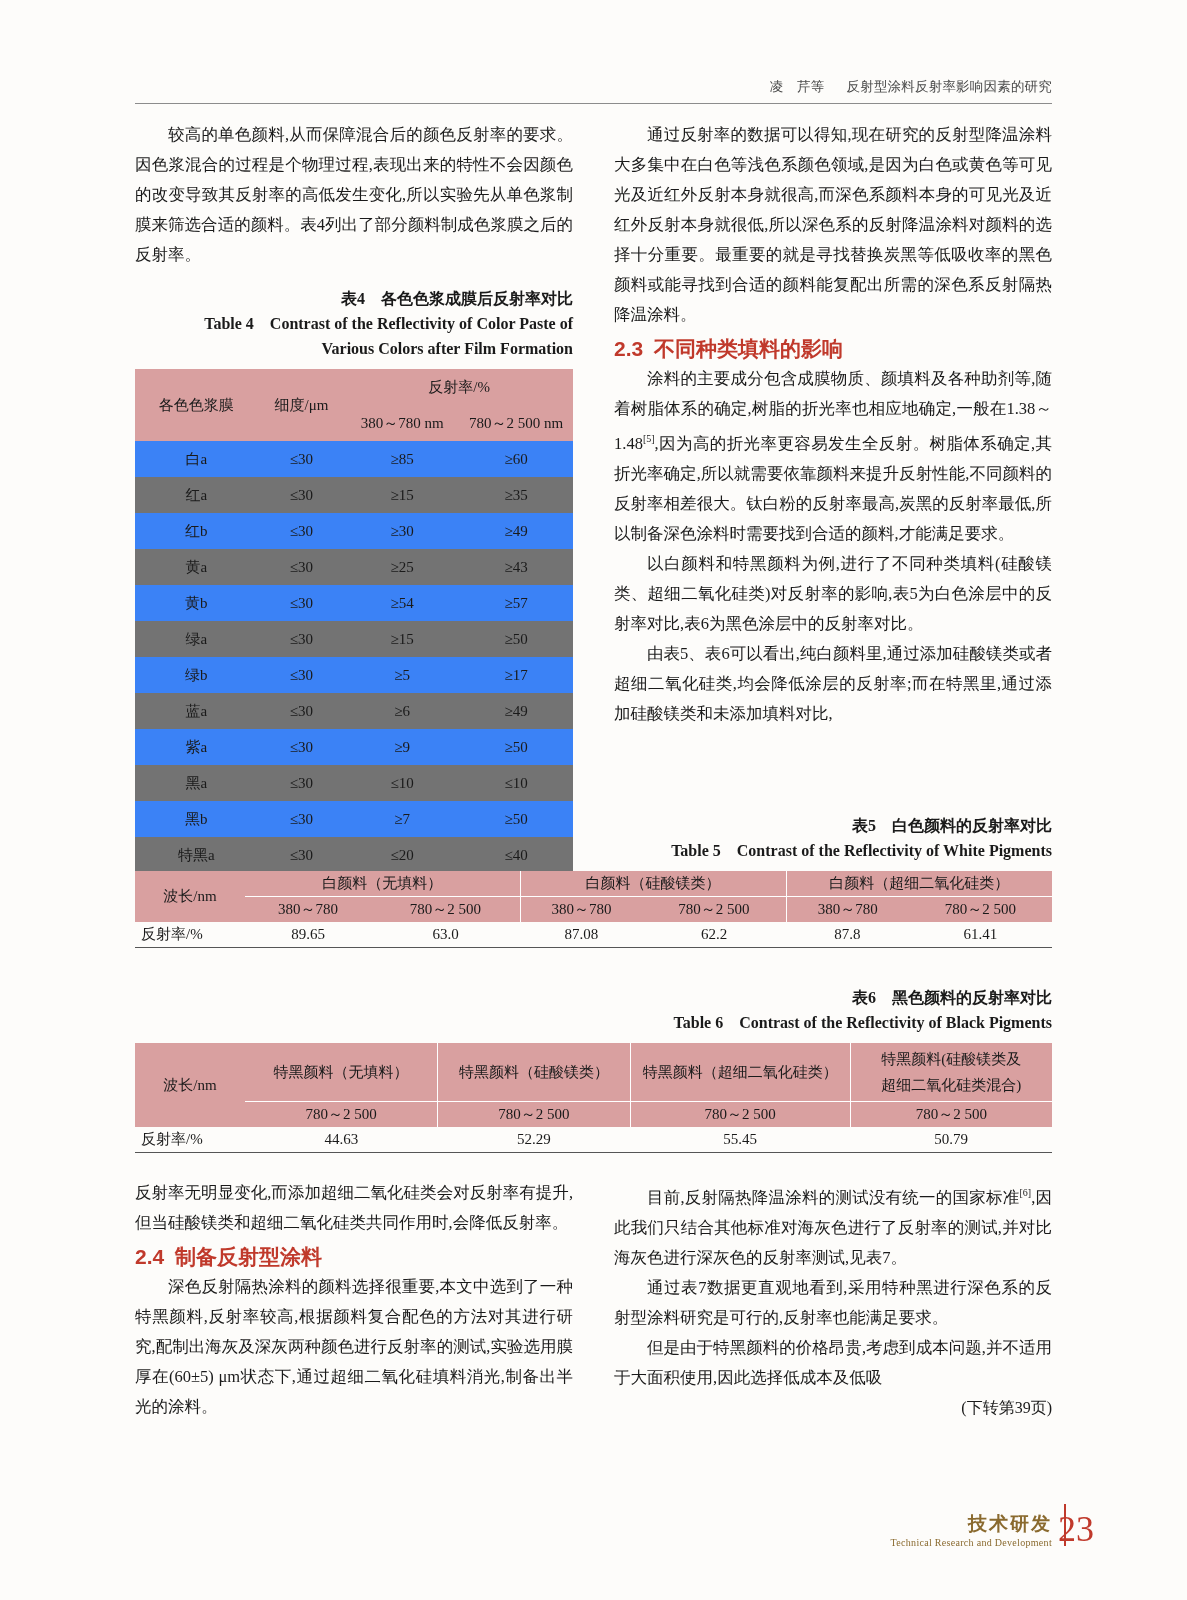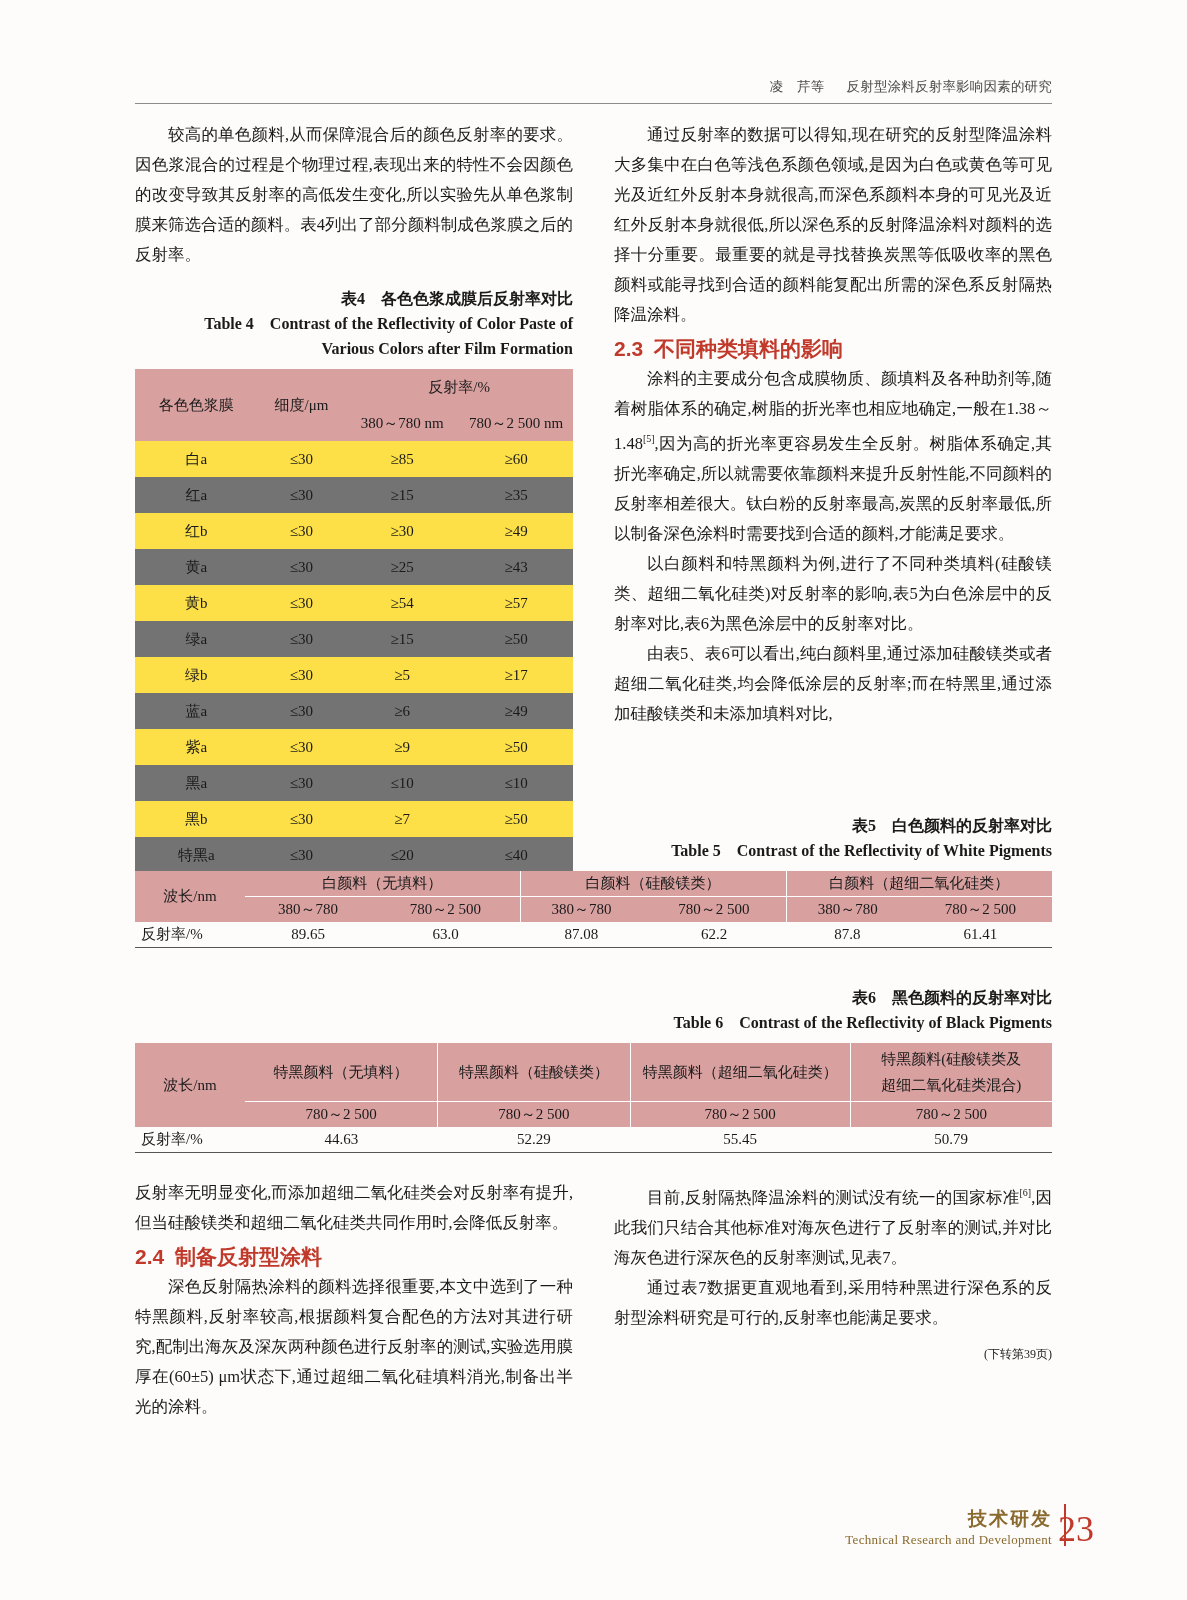--- a/index.html
+++ b/index.html
@@ -51,52 +51,52 @@
   }
   table{border-collapse:collapse;width:100%;font-size:15px;}
   table td,table th{
     text-align:center;font-weight:normal;padding:3px 2px;
   }
   .tbl4{margin-top:8px;}
   .tbl4 th,.tbl4 td{border:0;}
   .hdr{background:#d9a0a0;}
   .hdrline{border-bottom:1px solid #ffffff;}
   .rowA{background:#737373;}
-  .rowB{background:#fde047;}
+  .rowB{background:#3b82f6;}
   .tbl4 .rule-bot{border-bottom:1px solid #555;}
   
   .wide{width:917px;position:absolute;left:135px;}
   .wide table{font-size:15px;}
   .wide .hdr td{background:#d9a0a0;}
   .vline{border-right:1px solid #ffffff;}
   .botline{border-bottom:1px solid #555;}
   
   .footer{
     position:absolute;right:135px;bottom:52px;text-align:right;
   }
   .footer .cn{
     font-family:"Liberation Sans", sans-serif;font-weight:bold;
     font-size:19px;color:#8a6a2f;letter-spacing:2px;
   }
   .footer .en{
-    font-size:13px;color:#8a6a2f;letter-spacing:.3px;
+    font-size:10px;color:#8a6a2f;letter-spacing:.3px;
     font-family:"Liberation Serif", serif;
     text-align:center;
   }
   .footer .pg{
     position:absolute;right:-42px;bottom:-2px;
     font-size:36px;color:#c0392b;
     font-family:"Liberation Serif", serif;
   }
   .footer .bar{
     position:absolute;right:-14px;bottom:2px;width:2px;height:42px;
     background:#c0392b;
   }
   .tail{
-    text-align:right;font-size:12px;margin-top:6px;
+    text-align:right;font-size:16px;
   }
 </style>
 </head>
 <body>
 
 <div class="page">
 
   <div class="runhead">
     <span>凌　芹等</span><span class="sep"></span><span>反射型涂料反射率影响因素的研究</span>
   </div>
@@ -220,20 +220,21 @@
       <span class="num">2.3</span><span>不同种类填料的影响</span>
     </p>
     <p class="ind"><span>涂料的主要成分包含成膜物质、颜填料及各种助剂等,随着树脂体系的确定,树脂的折光率也相应地确定,一般在1.38～1.48</span><sup>[5]</sup><span>,因为高的折光率更容易发生全反射。树脂体系确定,其折光率确定,所以就需要依靠颜料来提升反射性能,不同颜料的反射率相差很大。钛白粉的反射率最高,炭黑的反射率最低,所以制备深色涂料时需要找到合适的颜料,才能满足要求。</span></p>
     <p class="ind">以白颜料和特黑颜料为例,进行了不同种类填料(硅酸镁类、超细二氧化硅类)对反射率的影响,表5为白色涂层中的反射率对比,表6为黑色涂层中的反射率对比。</p>
     <p class="ind">由表5、表6可以看出,纯白颜料里,通过添加硅酸镁类或者超细二氧化硅类,均会降低涂层的反射率;而在特黑里,通过添加硅酸镁类和未添加填料对比,</p>
   </div>
 
   <div class="col" style="left:614px;top:1178px;">
     <p class="ind"><span>目前,反射隔热降温涂料的测试没有统一的国家标准</span><sup>[6]</sup><span>,因此我们只结合其他标准对海灰色进行了反射率的测试,并对比海灰色进行深灰色的反射率测试,见表7。</span></p>
     <p class="ind">通过表7数据更直观地看到,采用特种黑进行深色系的反射型涂料研究是可行的,反射率也能满足要求。</p>
+    <p class="ind">但是由于特黑颜料的价格昂贵,考虑到成本问题,并不适用于大面积使用,因此选择低成本及低吸</p>
     <p class="tail">(下转第39页)</p>
   </div>
 
   <div class="wide" style="top:813px;">
     <div class="tcap">表5　白色颜料的反射率对比</div>
     <div class="tcap en">Table 5　Contrast of the Reflectivity of White Pigments</div>
     <table style="margin-top:8px;">
       <tbody>
           <tr class="hdr">
         <td rowspan="2" style="width:12%;background:#d9a0a0;">波长/nm</td>

